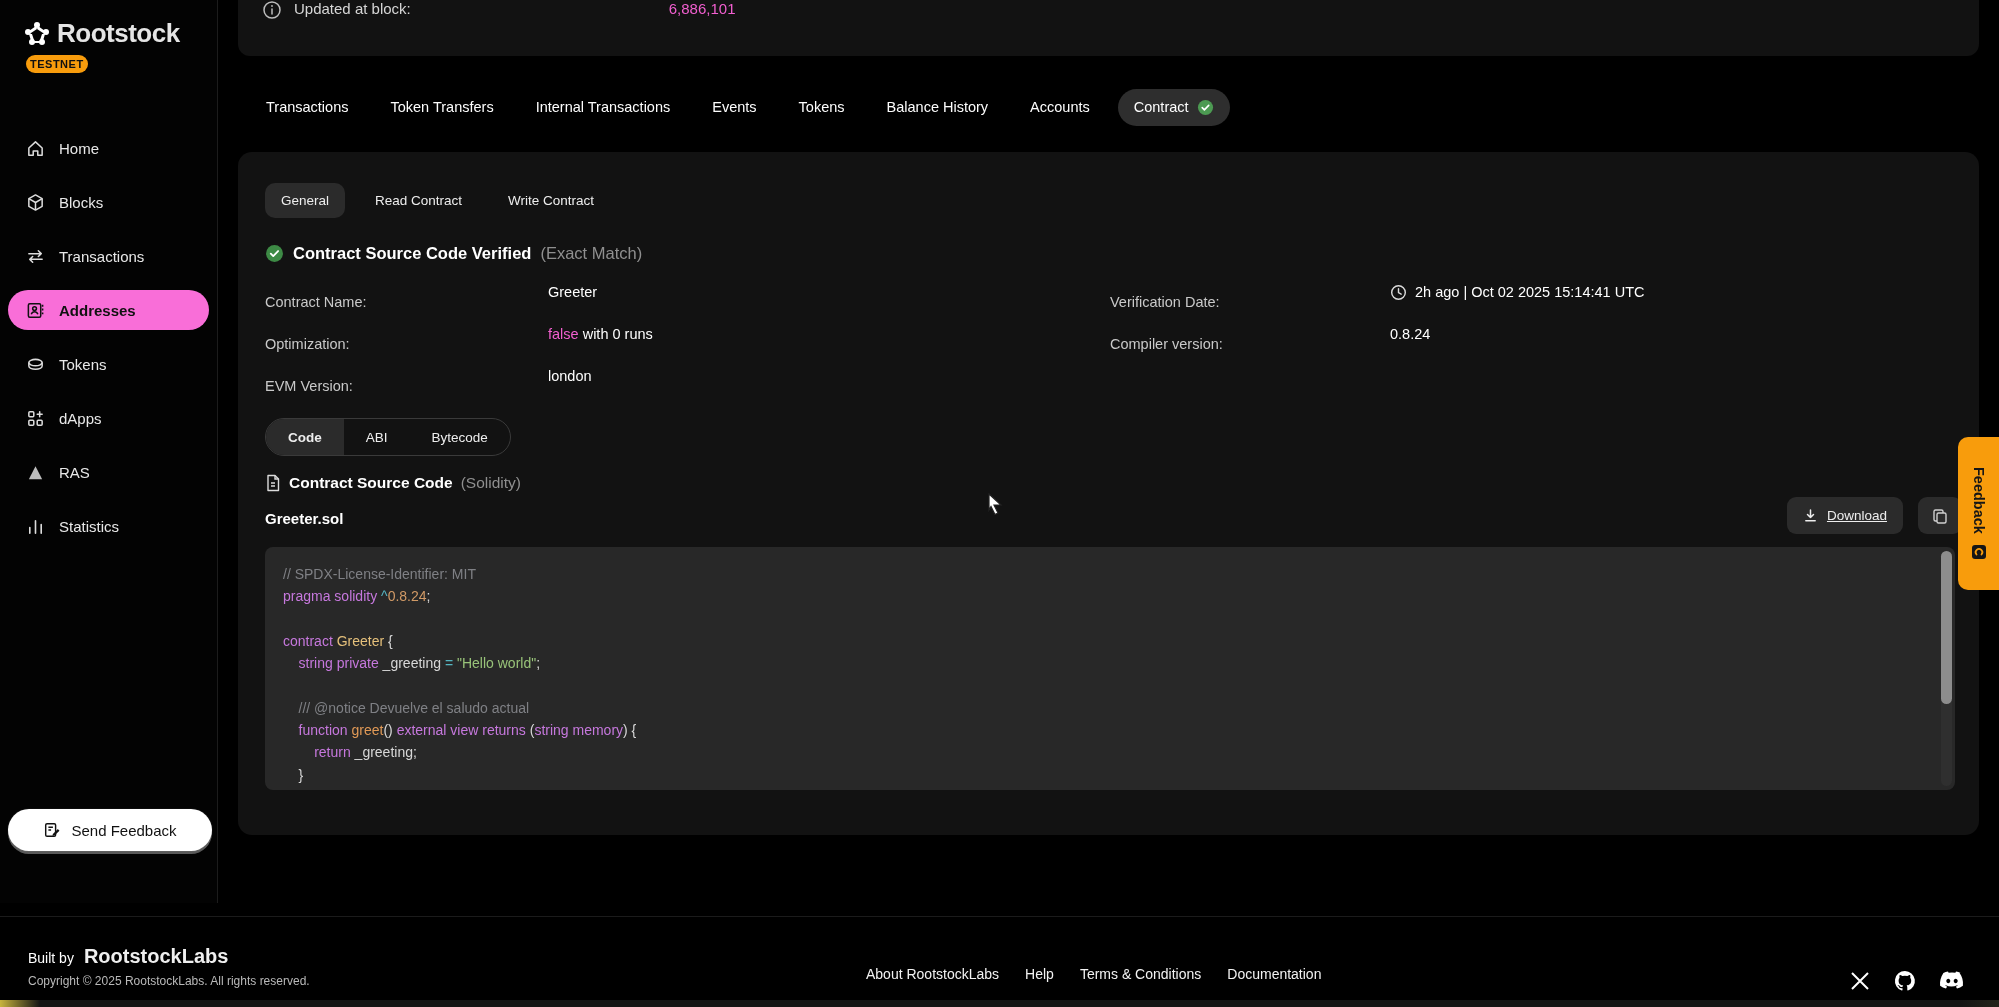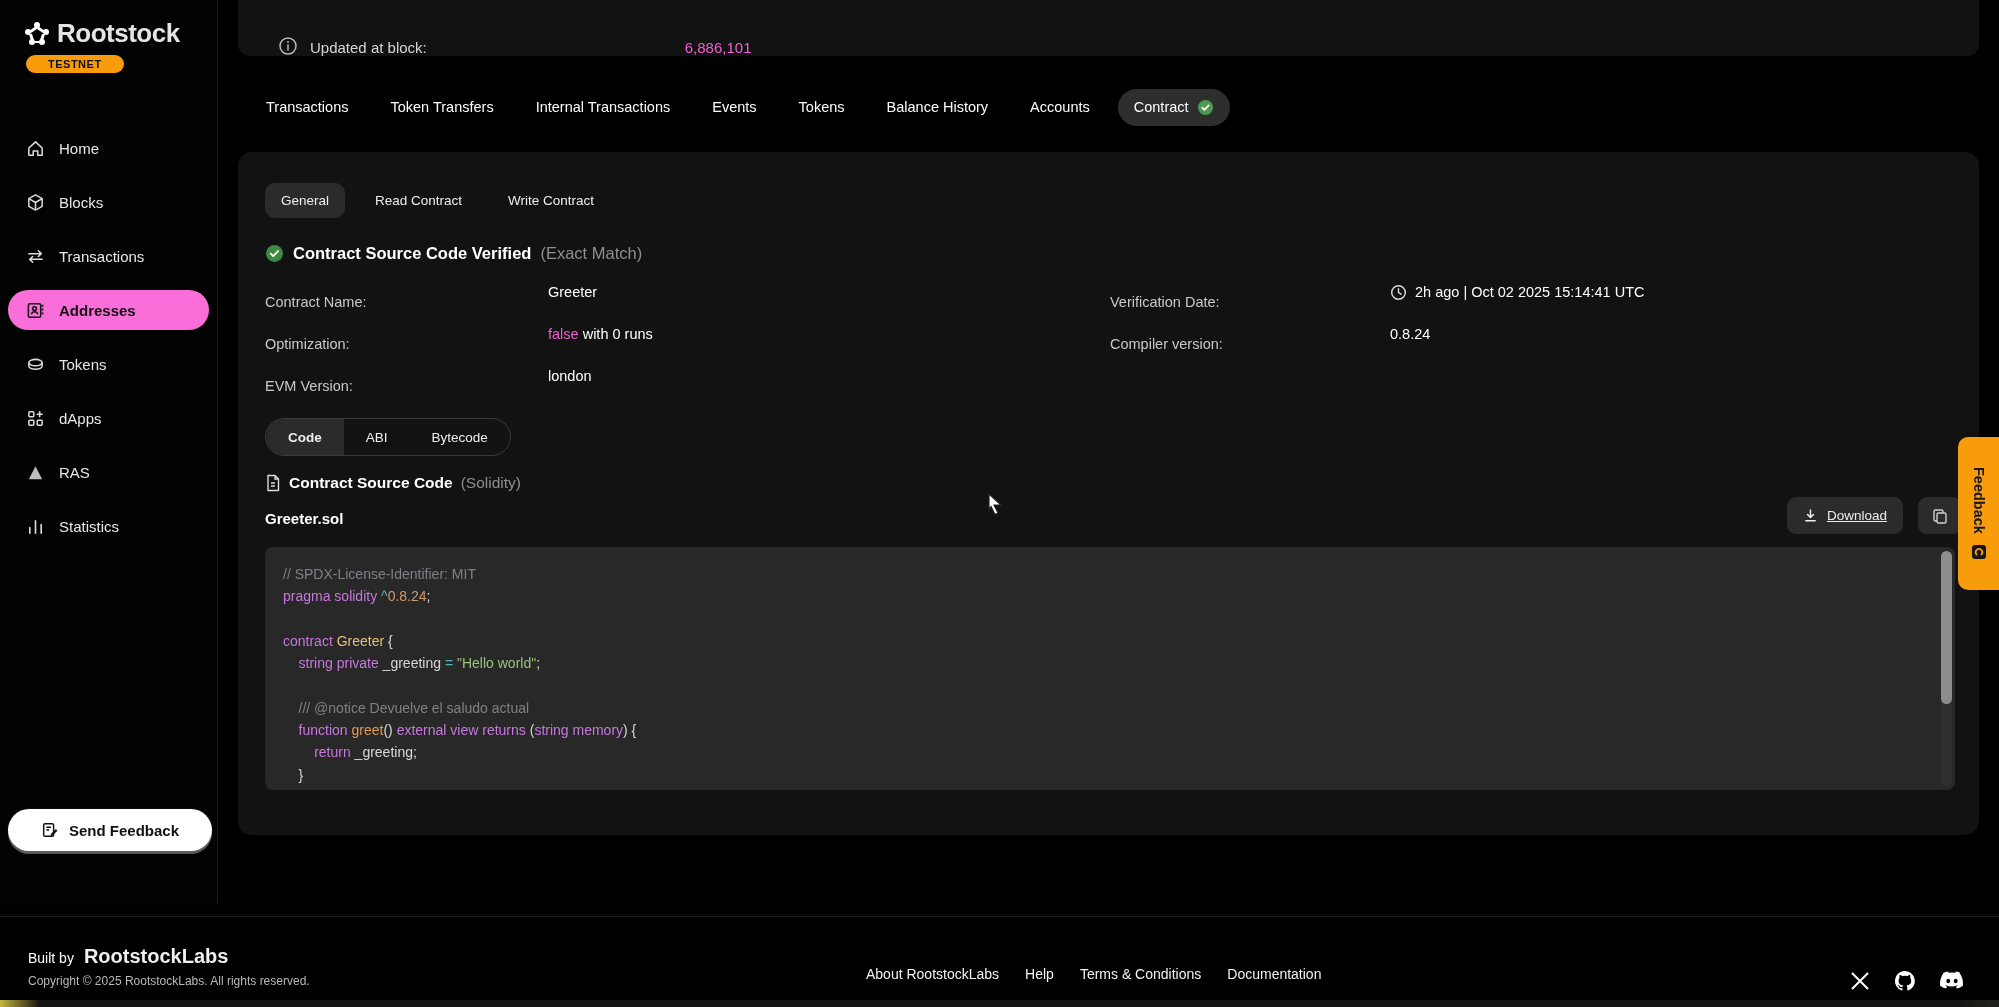--- a/index.html
+++ b/index.html
@@ -3,30 +3,30 @@
 <meta charset="utf-8">
 <style>
   html,body{margin:0;padding:0;background:#000;}
   *{box-sizing:border-box;font-family:"Liberation Sans",sans-serif;}
   #app{position:relative;width:1999px;height:1007px;background:#000;overflow:hidden;color:#fff;}
 
   
   #sidebar{position:absolute;left:0;top:0;width:218px;height:903px;background:#030303;border-right:1px solid #1c1c1c;}
   .logo-row{display:flex;align-items:center;gap:7px;padding:18px 0 0 24px;}
   .logo-name{font-size:26px;font-weight:700;letter-spacing:-0.5px;color:#e5e5e5;}
-  .testnet-badge{display:inline-block;margin:6px 0 0 26px;background:#f89c0c;color:#111;font-size:11px;font-weight:700;letter-spacing:.5px;padding:3px 22px;border-radius:10px;}
+  .testnet-badge{display:inline-block;margin:6px 0 0 26px;background:#f89c0c;color:#111;font-size:11px;font-weight:700;letter-spacing:.5px;padding:3px 4px;border-radius:10px;}
   .nav{margin-top:48px;display:flex;flex-direction:column;}
   .nav-item{display:flex;align-items:center;gap:14px;height:40px;margin:7px 8px;padding:0 18px;border-radius:20px;color:#e8e8e8;font-size:15px;cursor:pointer;}
   .nav-item svg{flex:0 0 auto;}
   .nav-item.active{background:#f96ed8;color:#111;font-weight:700;}
   .nav-item.active svg *{stroke:#111;fill:none;}
-  .send-feedback{position:absolute;left:8px;bottom:52px;width:204px;height:42px;background:#fff;color:#111;border:none;border-radius:21px;display:flex;align-items:center;justify-content:center;gap:10px;font-size:15px;font-weight:700;box-shadow:0 3px 0 rgba(255,255,255,.35),0 0 0 1px #0c0c0c;cursor:pointer;}
-
-  
-  #topbar{position:absolute;left:238px;top:0;width:1741px;height:56px;background:#121212;border-radius:0 0 12px 12px;display:flex;align-items:flex-end;padding:0 40px;}
+  .send-feedback{position:absolute;left:8px;bottom:52px;width:204px;height:42px;background:#fff;color:#111;border:none;border-radius:21px;display:flex;align-items:center;justify-content:center;gap:10px;font-size:15px;font-weight:400;box-shadow:0 3px 0 rgba(255,255,255,.35),0 0 0 1px #0c0c0c;cursor:pointer;}
+
+  
+  #topbar{position:absolute;left:238px;top:0;width:1741px;height:56px;background:#121212;border-radius:0 0 12px 12px;display:flex;align-items:flex-start;padding:0 24px;}
   #topbar .lbl{color:#d6d6d6;font-size:15px;margin-left:12px;}
   #topbar .val{color:#f25fd0;font-size:15px;margin-left:258px;}
 
   
   #tabs{position:absolute;left:252px;top:85px;height:44px;display:flex;align-items:center;gap:14px;}
   .tab{padding:10px 14px;font-size:14.5px;color:#fdfdfd;border-radius:20px;cursor:pointer;white-space:nowrap;}
   .tab.active{background:#2e2e2e;display:flex;align-items:center;gap:8px;padding:10px 16px;}
 
   
   #card{position:absolute;left:238px;top:152px;width:1741px;height:683px;background:#121212;border-radius:14px;}

